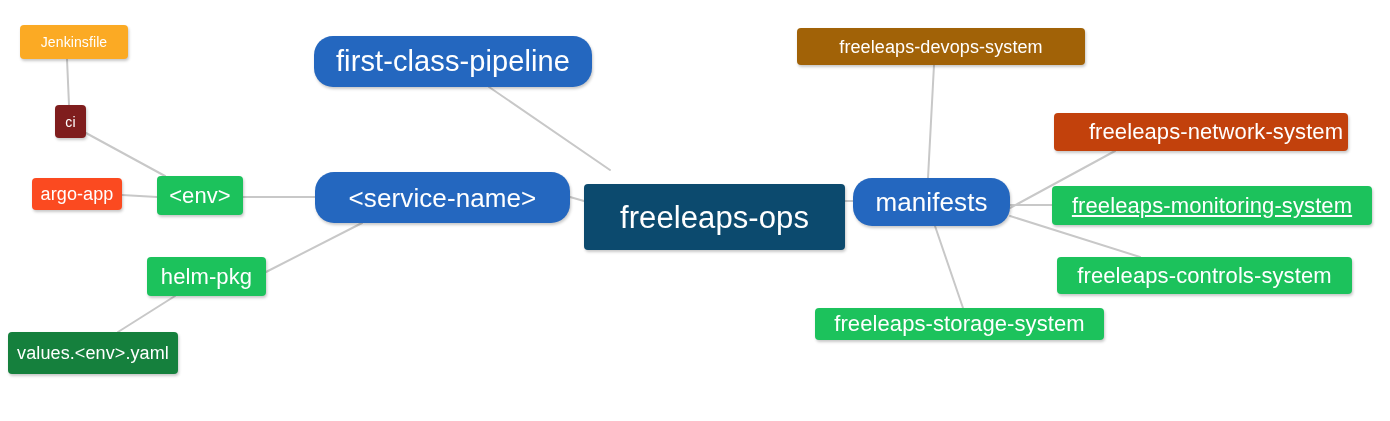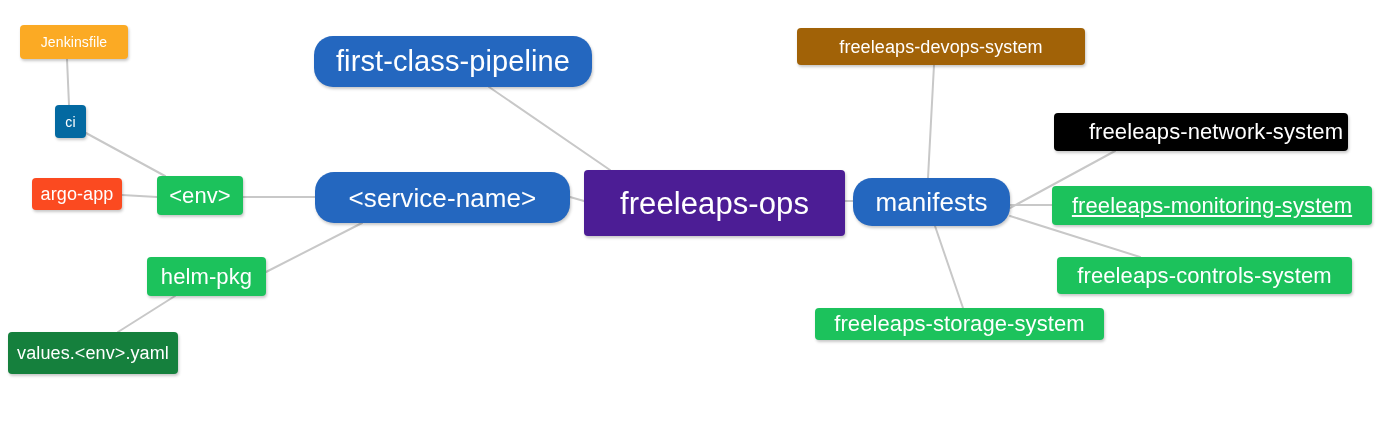--- a/index.html
+++ b/index.html
@@ -73,29 +73,29 @@
       <line x1="175" y1="296" x2="118" y2="332" stroke="#c8c8c8" stroke-width="2" stroke-linecap="round"></line>
       <line x1="928" y1="178" x2="934" y2="65" stroke="#c8c8c8" stroke-width="2" stroke-linecap="round"></line>
       <line x1="1010" y1="208" x2="1115" y2="151" stroke="#c8c8c8" stroke-width="2" stroke-linecap="round"></line>
       <line x1="1010" y1="205" x2="1052" y2="205" stroke="#c8c8c8" stroke-width="2" stroke-linecap="round"></line>
       <line x1="1010" y1="216" x2="1140" y2="257" stroke="#c8c8c8" stroke-width="2" stroke-linecap="round"></line>
       <line x1="935" y1="226" x2="963" y2="308" stroke="#c8c8c8" stroke-width="2" stroke-linecap="round"></line>
     </svg>
 
   <div id="node-layer">
       <div class="node orange sz-xs" style="left: 20px; top: 25px; width: 108px; height: 34px; background: rgb(251, 170, 36);">Jenkinsfile</div>
-      <div class="node red sz-xs" style="left: 55px; top: 105px; width: 31px; height: 33px; background: #0369a1;">ci</div>
+      <div class="node red sz-xs" style="left: 55px; top: 105px; width: 31px; height: 33px; background: #7f1d1d;">ci</div>
       <div class="node red sz-sm" style="left: 32px; top: 178px; width: 90px; height: 32px; background: rgb(251, 74, 32);">argo-app</div>
       <div class="node green sz-md" style="left: 157px; top: 176px; width: 86px; height: 39px; background: rgb(28, 194, 92);">&lt;env&gt;</div>
       <div class="node green sz-md" style="left: 147px; top: 257px; width: 119px; height: 39px; background: rgb(28, 194, 92);">helm-pkg</div>
       <div class="node red sz-sm" style="left: 8px; top: 332px; width: 170px; height: 42px; background: #15803d;">values.&lt;env&gt;.yaml</div>
       <div class="node blue sz-xl" style="left: 314px; top: 36px; width: 278px; height: 51px; background: rgb(36, 103, 191);">first-class-pipeline</div>
       <div class="node blue sz-lg" style="left: 315px; top: 172px; width: 255px; height: 51px; background: rgb(36, 103, 191);">&lt;service-name&gt;</div>
-      <div class="node root sz-root" style="left: 584px; top: 170px; width: 261px; height: 66px; background: #4c1d95;">freeleaps-ops</div>
+      <div class="node root sz-root" style="left: 584px; top: 184px; width: 261px; height: 66px; background: #0c4a6e;">freeleaps-ops</div>
       <div class="node blue sz-lg" style="left: 853px; top: 178px; width: 157px; height: 48px; background: rgb(36, 103, 191);">manifests</div>
       <div class="node green sz-sm" style="left: 797px; top: 28px; width: 288px; height: 37px; background: #a16207;">freeleaps-devops-system</div>
-      <div class="node green sz-md" style="left: 1054px; top: 113px; width: 294px; height: 38px; background: #000000; padding-left: 40px;">freeleaps-network-system</div>
+      <div class="node green sz-md" style="left: 1054px; top: 113px; width: 294px; height: 38px; background: #c2410c; padding-left: 40px;">freeleaps-network-system</div>
       <div class="node green sz-md" style="left: 1052px; top: 186px; width: 320px; height: 39px; background: rgb(28, 194, 92); text-decoration: underline;">freeleaps-monitoring-system</div>
       <div class="node green sz-md" style="left: 1057px; top: 257px; width: 295px; height: 37px; background: rgb(28, 194, 92);">freeleaps-controls-system</div>
       <div class="node green sz-md" style="left: 815px; top: 308px; width: 289px; height: 32px; background: rgb(28, 194, 92);">freeleaps-storage-system</div>
     </div>
 
 </div>
 
 </body></html>

